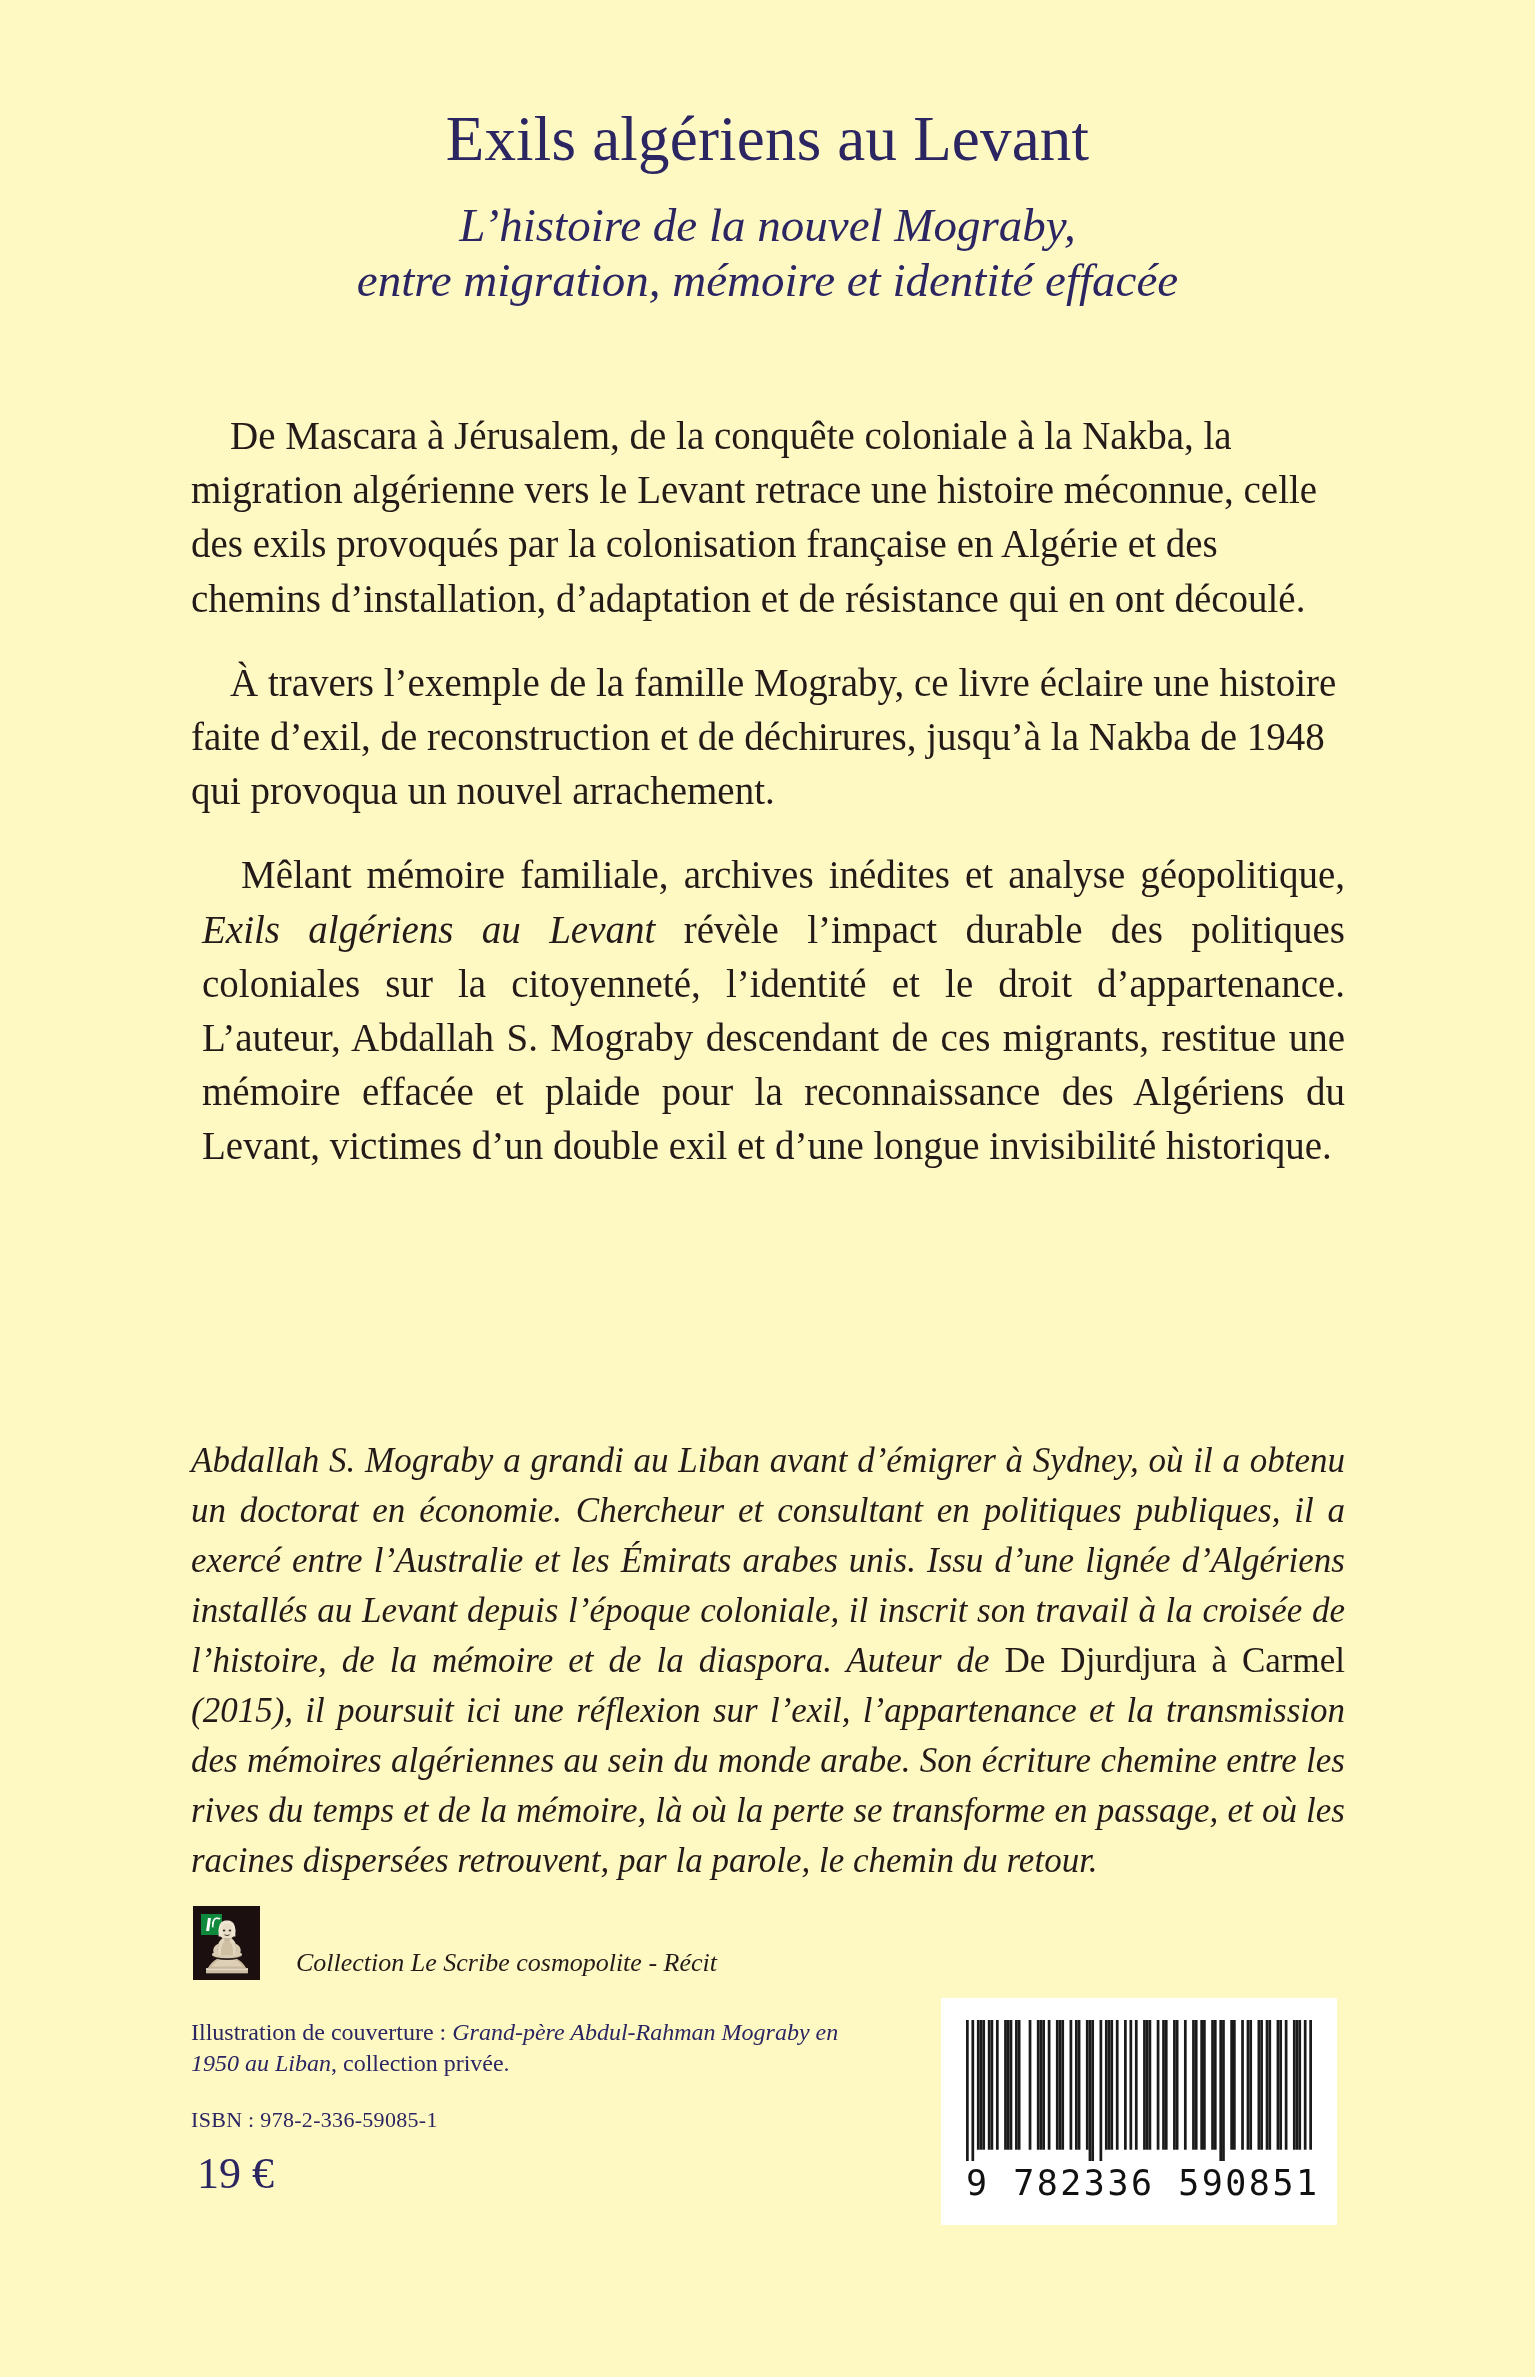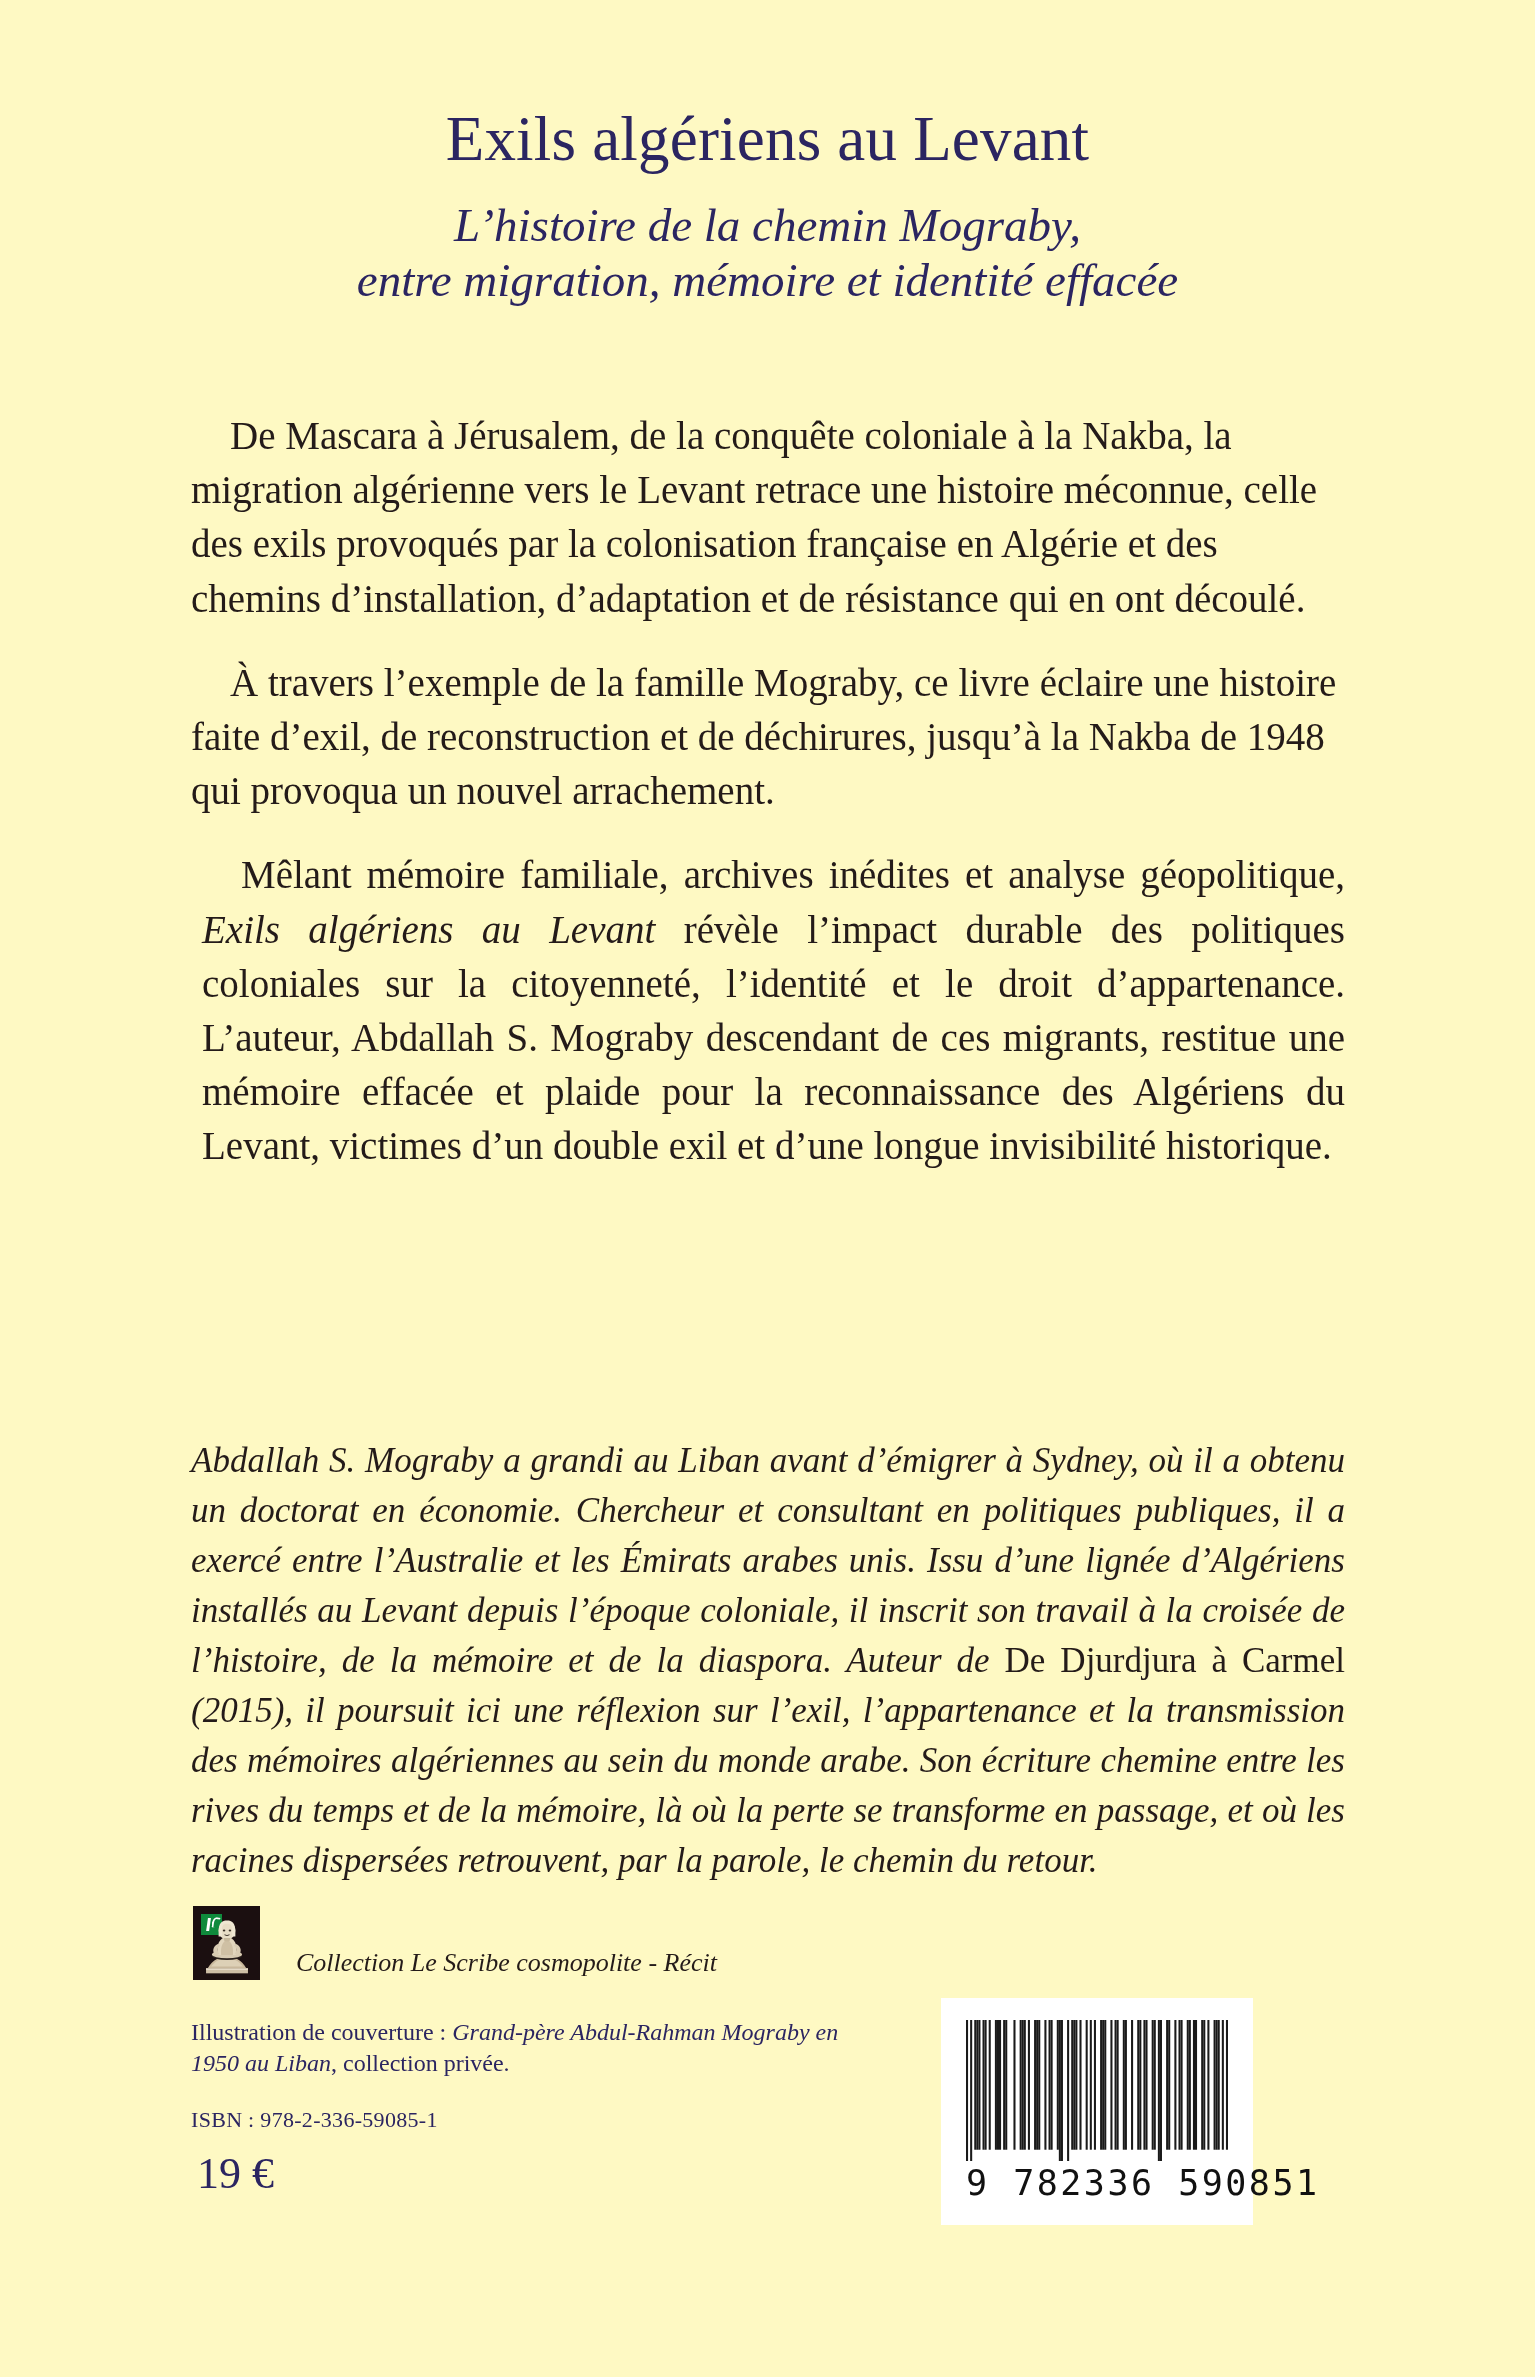--- a/index.html
+++ b/index.html
@@ -177,21 +177,21 @@
   .price {
     font-size: 44px;
     margin: 15px 0 0 6px;
   }
 
   
   .barcode-box {
     position: absolute;
     left: 941px;
     top: 1998px;
-    width: 312px;
+    width: 396px;
     height: 227px;
     background: #ffffff;
     box-sizing: border-box;
     padding: 22px 25px 6.7px 25px;
   }
   .barcode-bars {
     display: block;
     width: 100%;
     height: 141px;
   }
@@ -206,21 +206,21 @@
   }
 </style>
 </head>
 <body>
 
 <div class="cover">
 
   <div class="title-block">
     <h1 class="main-title">Exils algériens au Levant</h1>
     <div class="subtitle">
-      <span class="sub-line">L’histoire de la chemin Mograby,</span>
+      <span class="sub-line">L’histoire de la nouvel Mograby,</span>
       <span class="sub-line">entre migration, mémoire et identité effacée</span>
     </div>
   </div>
 
   <div class="body-copy">
     <p>De Mascara à Jérusalem, de la conquête coloniale à la Nakba, la migration algérienne vers le Levant retrace une histoire méconnue, celle des exils provoqués par la colonisation française en Algérie et des chemins d’installation, d’adaptation et de résistance qui en ont découlé.</p>
     <p>À travers l’exemple de la famille Mograby, ce livre éclaire une histoire faite d’exil, de reconstruction et de déchirures, jusqu’à la Nakba de 1948 qui provoqua un nouvel arrachement.</p>
     <p class="justified"><span>Mêlant mémoire familiale, archives inédites et analyse géopolitique, </span><em>Exils algériens au Levant</em><span> révèle l’impact durable des politiques coloniales sur la citoyenneté, l’identité et le droit d’appartenance. L’auteur, Abdallah S. Mograby descendant de ces migrants, restitue une mémoire effacée et plaide pour la reconnaissance des Algériens du Levant, victimes d’un double exil et d’une longue invisibilité historique.</span></p>
   </div>
 

